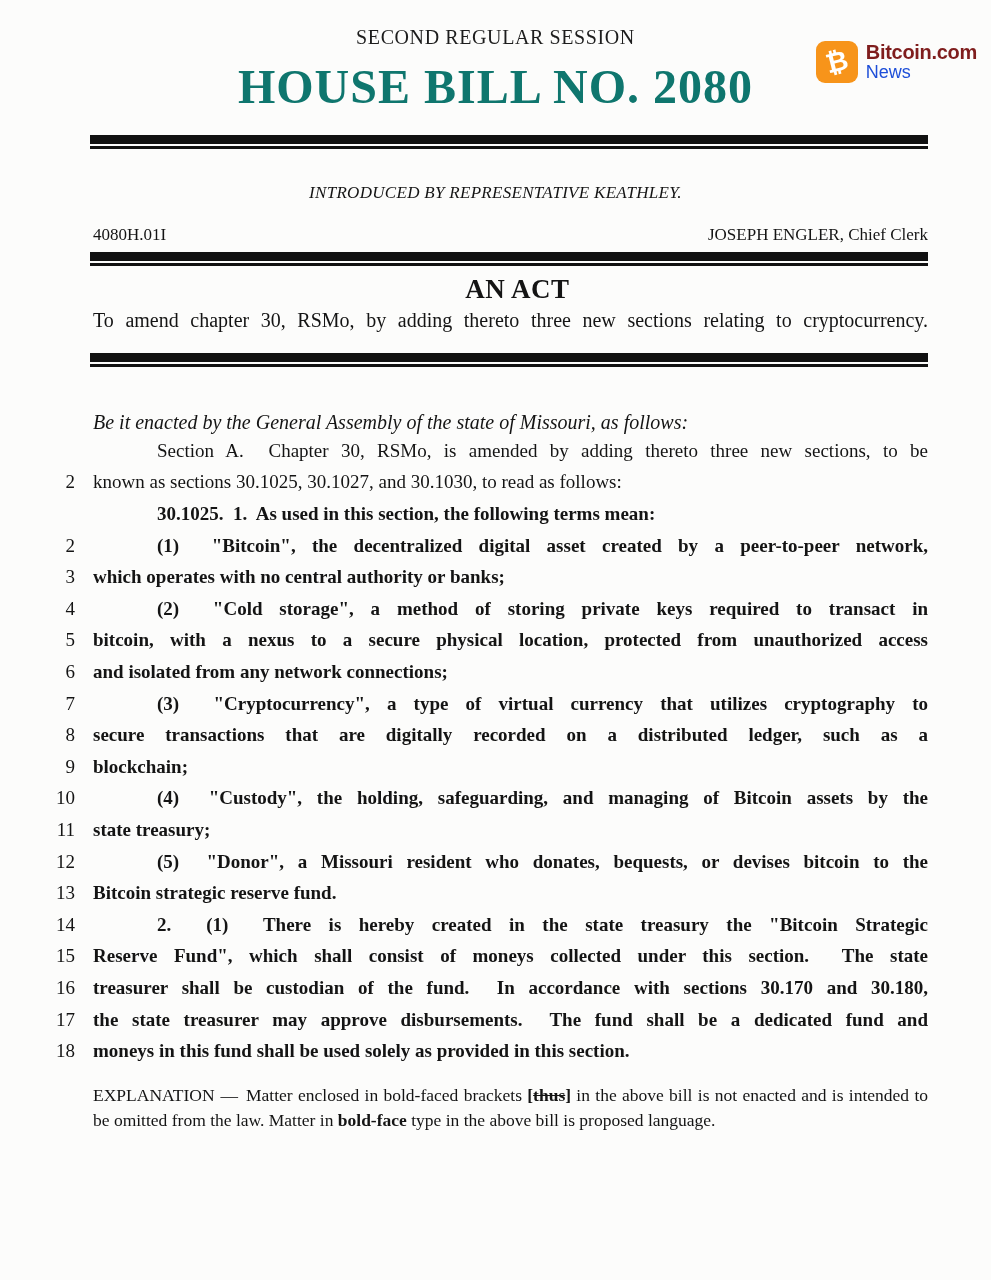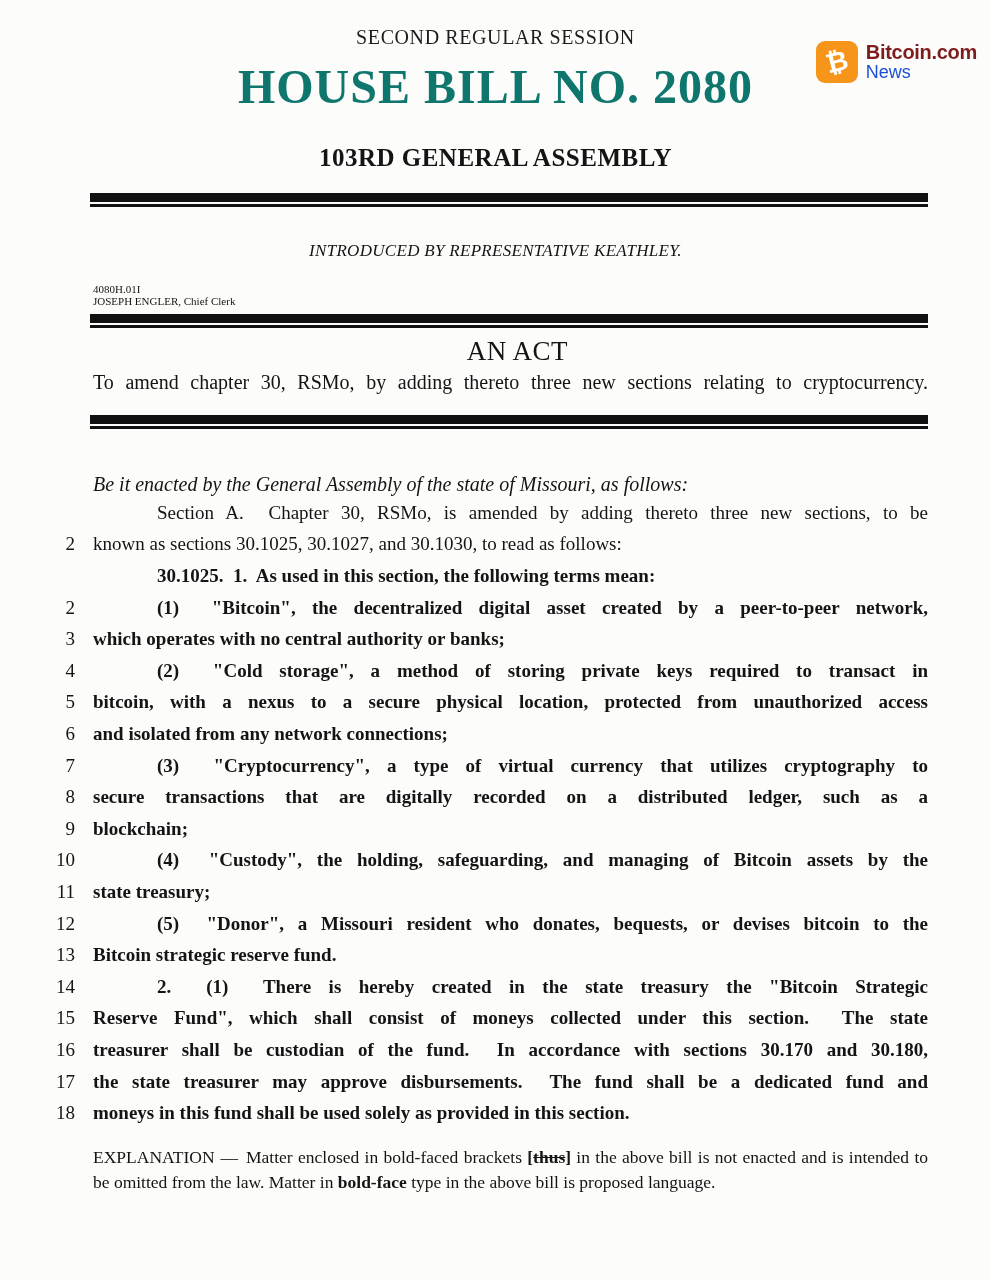--- a/index.html
+++ b/index.html
@@ -23,23 +23,23 @@
   .bill-title { text-align:center; font-weight:bold; font-size:48px; line-height:1.1; margin-top:12px; letter-spacing:1px; color:#0f766e; }
   .assembly { text-align:center; font-weight:bold; font-size:25px; margin-top:30px; letter-spacing:.5px; }
 
   .rule { margin:0 63px 0 90px; height:14px; border-top:9px solid #111111; border-bottom:3px solid #111111; }
   .rule.r1 { margin-top:21px; }
   .rule.r2 { margin-top:7px; }
   .rule.r3 { margin-top:20px; }
 
   .introduced { text-align:center; font-size:17px; margin-top:34px; letter-spacing:.3px;font-style:italic; }
 
-  .clerk-row { display:flex; justify-content:space-between; align-items:flex-start; margin:22px 63px 0 93px; font-size:11px;flex-direction:column; }
+  .clerk-row { display:flex; justify-content:space-between; align-items:center; margin:22px 63px 0 93px; font-size:17px; }
 
-  .an-act { text-align:center; font-weight:normal; font-size:27px; line-height:1.15; margin-top:8px; letter-spacing:.5px;padding-left:44px; }
+  .an-act { text-align:center; font-weight:bold; font-size:27px; line-height:1.15; margin-top:8px; letter-spacing:.5px;padding-left:44px; }
 
   .act-desc { margin:2px 63px 0 93px; font-size:20px; line-height:26px; text-align:justify; text-align-last:justify; }
 
   .enacting { margin:42px 63px 0 93px; font-style:italic; font-size:20px; line-height:26px; }
 
   .lines { }
   .line { display:flex; line-height:31.6px; font-size:19px; }
   .line .num { width:93px; padding-right:18px; text-align:right; font-weight:normal; flex:0 0 auto; }
   .line .txt { flex:1 1 auto; margin-right:63px; display:block; }
   .line.b .txt { font-weight:bold; }
@@ -63,21 +63,20 @@
       <span class="logo-b">₿</span>
     </div>
     <div class="logo-text">
       <div class="logo-brand">Bitcoin.com</div>
       <div class="logo-sub">News</div>
     </div>
   </div>
 
   <div class="bill-title">HOUSE BILL NO. 2080</div>
 
-  <div class="assembly">103RD GENERAL ASSEMBLY</div>
 
   <div class="rule r1"></div>
 
   <div class="introduced">INTRODUCED BY REPRESENTATIVE KEATHLEY.</div>
 
   <div class="clerk-row">
     <span>4080H.01I</span>
     <span>JOSEPH ENGLER, Chief Clerk</span>
   </div>
 

